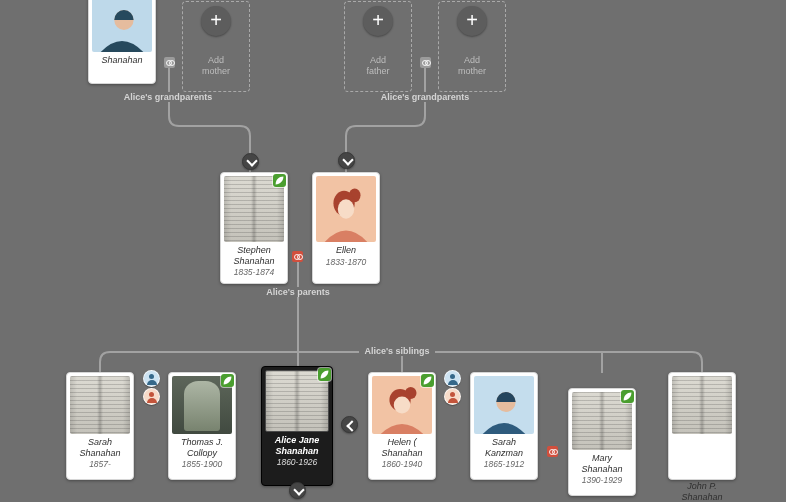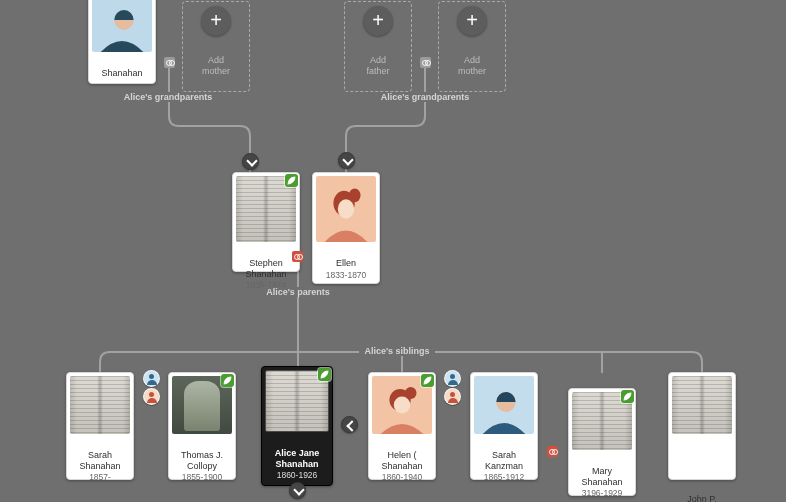--- a/index.html
+++ b/index.html
@@ -5,21 +5,21 @@
   html,body{margin:0;padding:0;}
   body{font-family:"Liberation Sans", sans-serif;}
   #canvas{position:relative;width:786px;height:502px;background:#6f6f6f;overflow:hidden;}
   #lines{position:absolute;left:0;top:0;z-index:1;}
 
   
   .card{position:absolute;z-index:2;background:#fff;border:1px solid #d6d6d6;border-radius:4px;
         box-shadow:0 1px 3px rgba(0,0,0,.35);padding:3px;box-sizing:border-box;
         display:flex;flex-direction:column;align-items:center;cursor:pointer;}
   .card .thumb{position:relative;width:100%;height:58px;border-radius:2px;overflow:hidden;flex:none;}
-  .card .plabel{width:100%;text-align:center;padding-top:16px;}
+  .card .plabel{width:100%;text-align:center;padding-top:3px;font-style:italic;}
   .pname{font-size:9px;color:#2f2f2f;line-height:1.18;}
   .pdates{font-size:8.5px;color:#666;margin-top:1px;}
   .card.selected{background:#1c1c1c;border-color:#000;}
   .card.selected .pname{color:#fff;font-weight:bold;}
   .card.selected .pdates{color:#dedede;}
   .card.selected .thumb{border:1px solid #4a4a4a;box-sizing:border-box;}
 
   
   .doc{background:
     repeating-linear-gradient(180deg, rgba(40,40,40,.20) 0 1px, rgba(0,0,0,0) 1px 4px),
@@ -136,21 +136,21 @@
     <span>Alice's grandparents</span>
   </div>
 
   <div class="circle-btn" style="left:242px;top:153px;">
       <span class="chev down"></span>
     </div>
   <div class="circle-btn" style="left:338px;top:152px;">
       <span class="chev down"></span>
     </div>
 
-  <div class="card" style="left:232px;top:172px;width:68px;height:100px;">
+  <div class="card" style="left:220px;top:172px;width:68px;height:112px;">
     <div class="thumb doc" style="height:66px;"></div>
     <div class="hint">
         <svg viewBox="0 0 12 12">
           <path d="M2.4 9.6 C2.4 5.4 5.4 2.4 9.6 2.4 C9.6 6.6 6.6 9.6 2.4 9.6 Z" fill="#fff"></path>
         </svg>
       </div>
     <div class="plabel">
       <div class="pname">Stephen Shanahan</div>
       <div class="pdates">1835-1874</div>
     </div>
@@ -266,21 +266,21 @@
 
   <div class="card" style="left:568px;top:388px;width:68px;height:108px;">
     <div class="thumb doc"></div>
     <div class="hint">
         <svg viewBox="0 0 12 12">
           <path d="M2.4 9.6 C2.4 5.4 5.4 2.4 9.6 2.4 C9.6 6.6 6.6 9.6 2.4 9.6 Z" fill="#fff"></path>
         </svg>
       </div>
     <div class="plabel">
       <div class="pname">Mary Shanahan</div>
-      <div class="pdates">3196-1929</div>
+      <div class="pdates">1390-1929</div>
     </div>
   </div>
 
   <div class="card" style="left:668px;top:372px;width:68px;height:108px;gap:44px;">
     <div class="thumb doc"></div>
     <div class="plabel">
       <div class="pname">John P. Shanahan</div>
       <div class="pdates">1864-</div>
     </div>
   </div>

